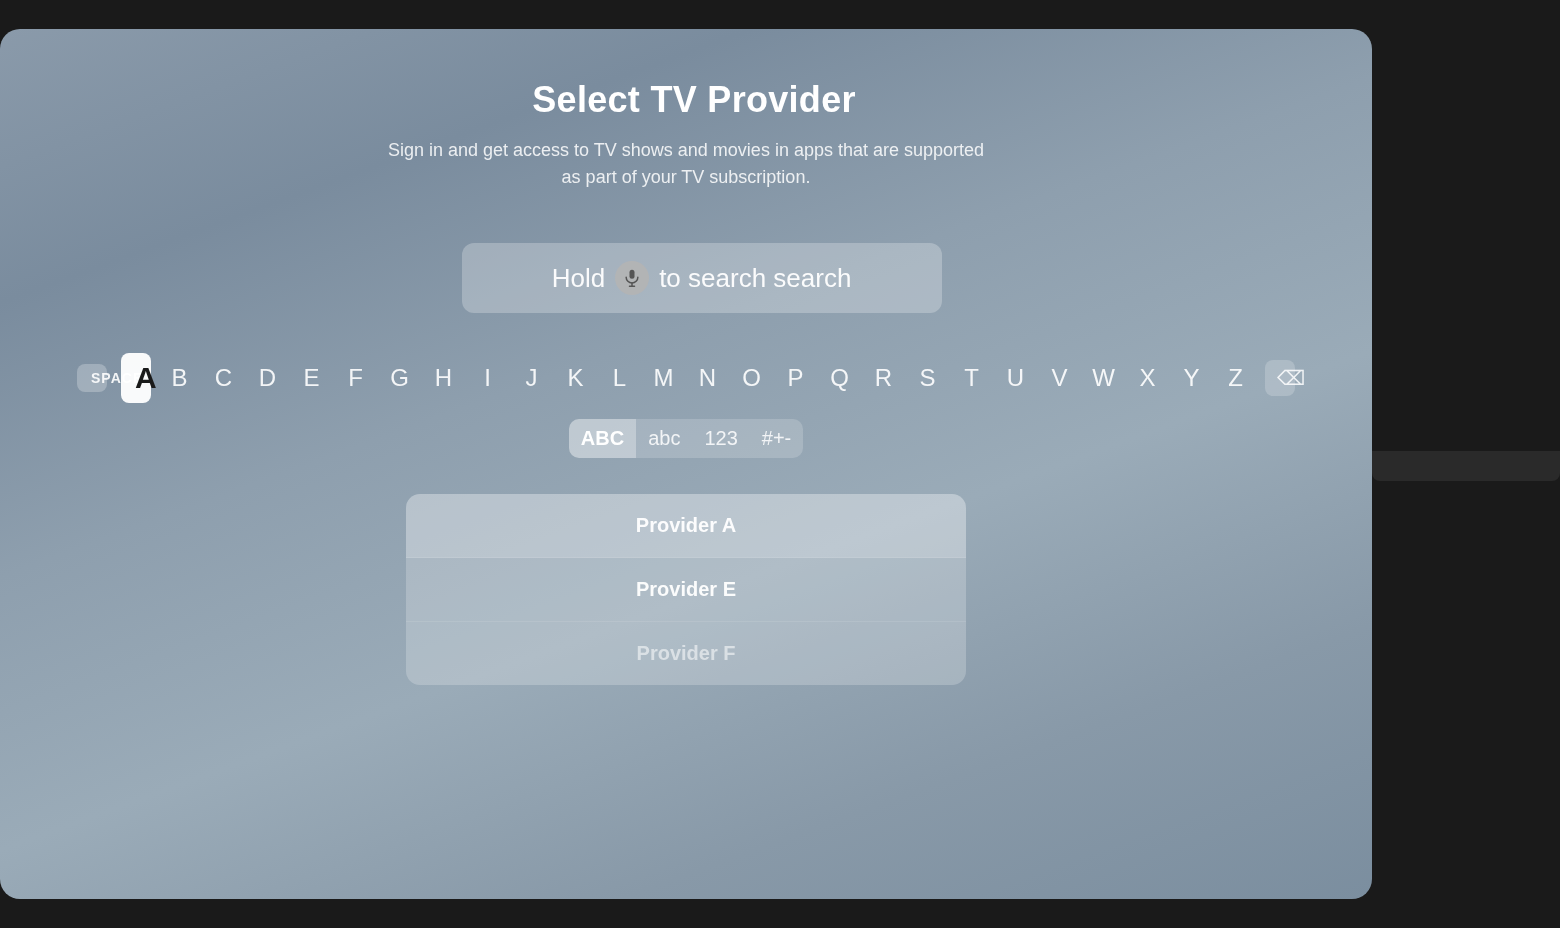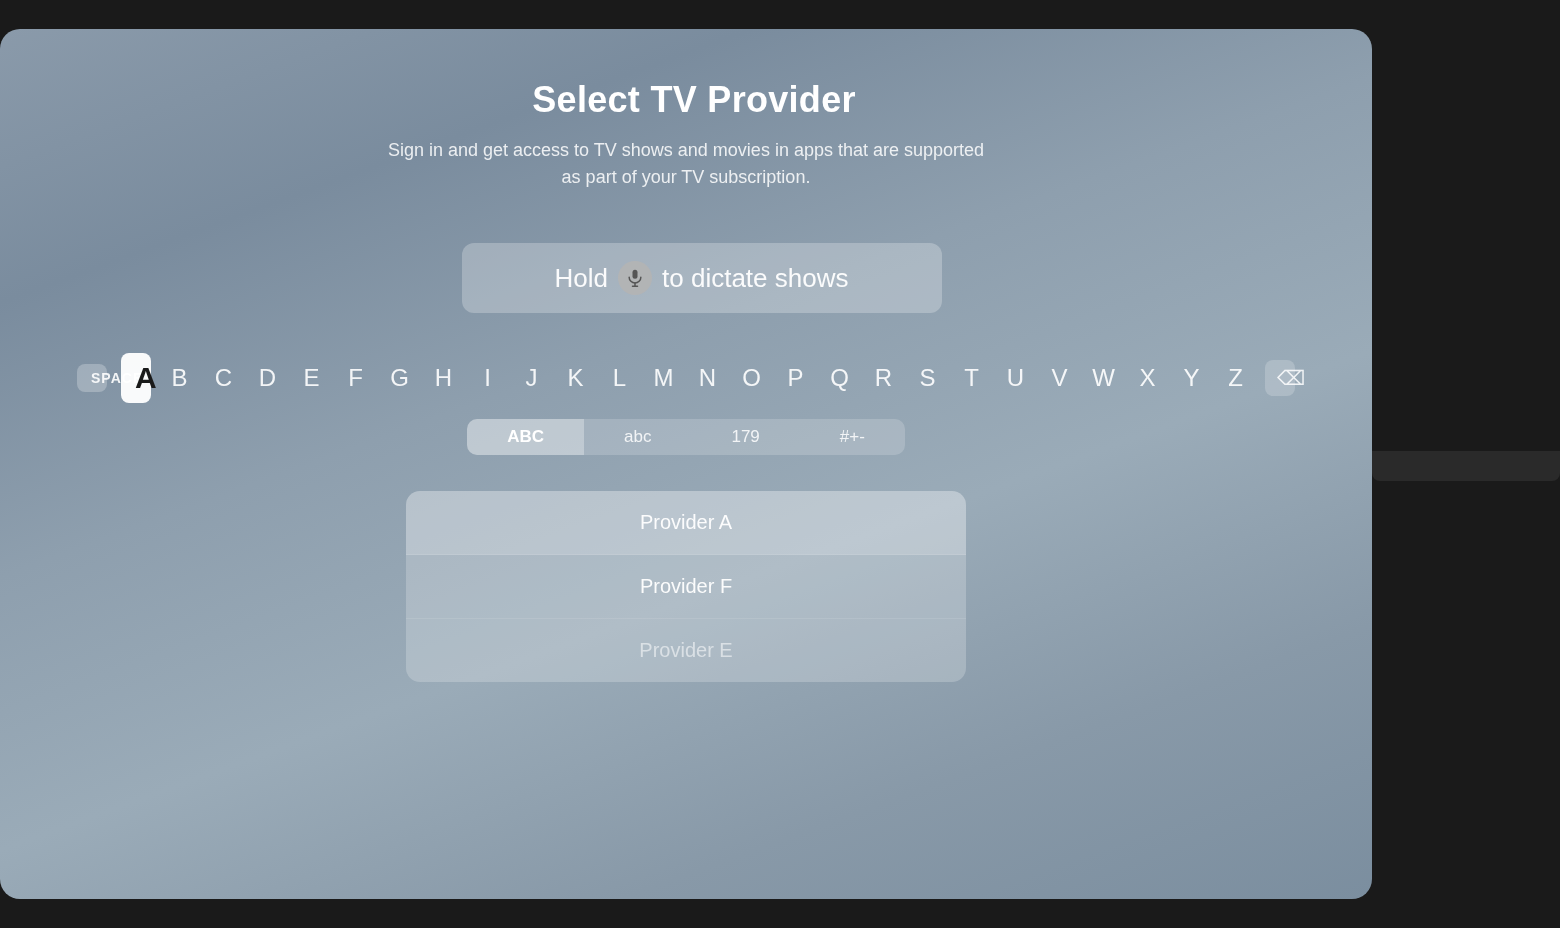--- a/index.html
+++ b/index.html
@@ -147,22 +147,22 @@
     .keyboard-modes {
       display: flex;
       gap: 0;
       margin-bottom: 36px;
       background: rgba(255,255,255,0.18);
       border-radius: 10px;
       overflow: hidden;
     }
 
     .mode-key {
-      padding: 8px 40px;
-      font-size: 17px;
+      padding: 8px 12px;
+      font-size: 20px;
       color: rgba(255,255,255,0.85);
       cursor: pointer;
       font-weight: 500;
     }
 
     .mode-key.active {
       background: rgba(255,255,255,0.3);
       color: #ffffff;
       font-weight: 700;
     }
@@ -174,21 +174,21 @@
       gap: 0;
       border-radius: 14px;
       overflow: hidden;
     }
 
     .provider-item {
       background: rgba(255,255,255,0.22);
       padding: 20px 30px;
       text-align: center;
       font-size: 20px;
-      font-weight: 400;
+      font-weight: 700;
       color: rgba(255,255,255,0.95);
       cursor: pointer;
       border-bottom: 1px solid rgba(255,255,255,0.1);
     }
 
     .provider-item:last-child {
       border-bottom: none;
       color: rgba(255,255,255,0.55);
     }
 
@@ -208,21 +208,21 @@
     <div class="dictate-bar">
       <span class="dictate-text">Hold</span>
       <div class="mic-icon-circle">
         <svg viewBox="0 0 24 24" fill="none" xmlns="http://www.w3.org/2000/svg">
           <rect x="9" y="2" width="6" height="11" rx="3" fill="#555"></rect>
           <path d="M5 11a7 7 0 0 0 14 0" stroke="#555" stroke-width="1.8" stroke-linecap="round" fill="none"></path>
           <line x1="12" y1="18" x2="12" y2="22" stroke="#555" stroke-width="1.8" stroke-linecap="round"></line>
           <line x1="9" y1="22" x2="15" y2="22" stroke="#555" stroke-width="1.8" stroke-linecap="round"></line>
         </svg>
       </div>
-      <span class="dictate-text">to dictate shows</span>
+      <span class="dictate-text">to search search</span>
     </div>
 
     <div class="keyboard-row">
       <span class="key key-space">SPACE</span>
       <span class="key key-active">A</span>
       <span class="key">B</span>
       <span class="key">C</span>
       <span class="key">D</span>
       <span class="key">E</span>
       <span class="key">F</span>
@@ -245,25 +245,25 @@
       <span class="key">W</span>
       <span class="key">X</span>
       <span class="key">Y</span>
       <span class="key">Z</span>
       <span class="key key-backspace">⌫</span>
     </div>
 
     <div class="keyboard-modes">
       <span class="mode-key active">ABC</span>
       <span class="mode-key">abc</span>
-      <span class="mode-key">179</span>
+      <span class="mode-key">123</span>
       <span class="mode-key">#+-</span>
     </div>
 
     <div class="provider-list">
       <div class="provider-item">Provider A</div>
+      <div class="provider-item">Provider E</div>
       <div class="provider-item">Provider F</div>
-      <div class="provider-item">Provider E</div>
     </div>
 
   </div>
 </div>
 <div class="tv-stand"></div>
 
 </body></html>

